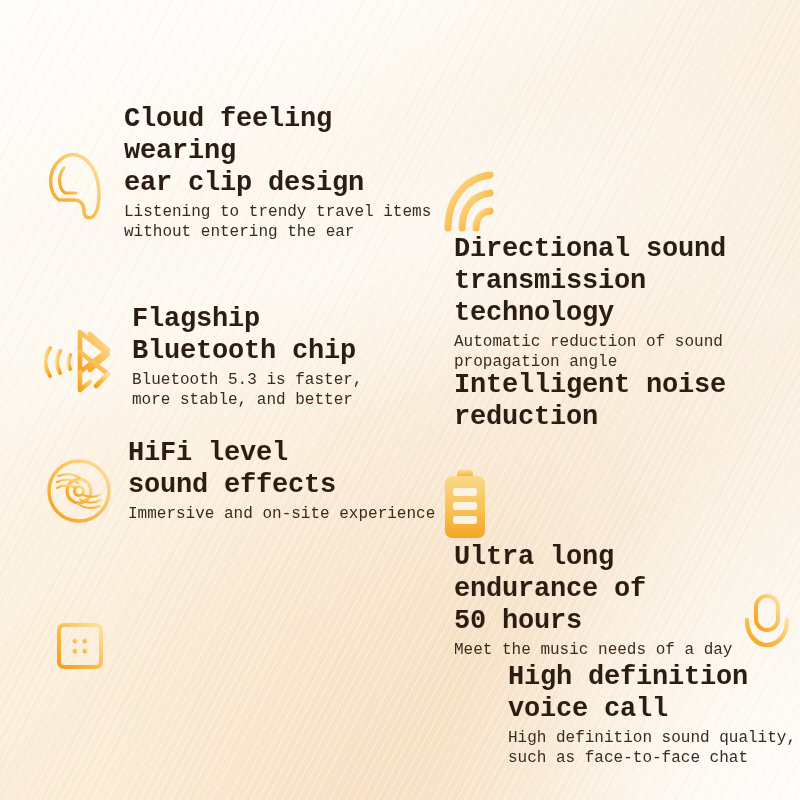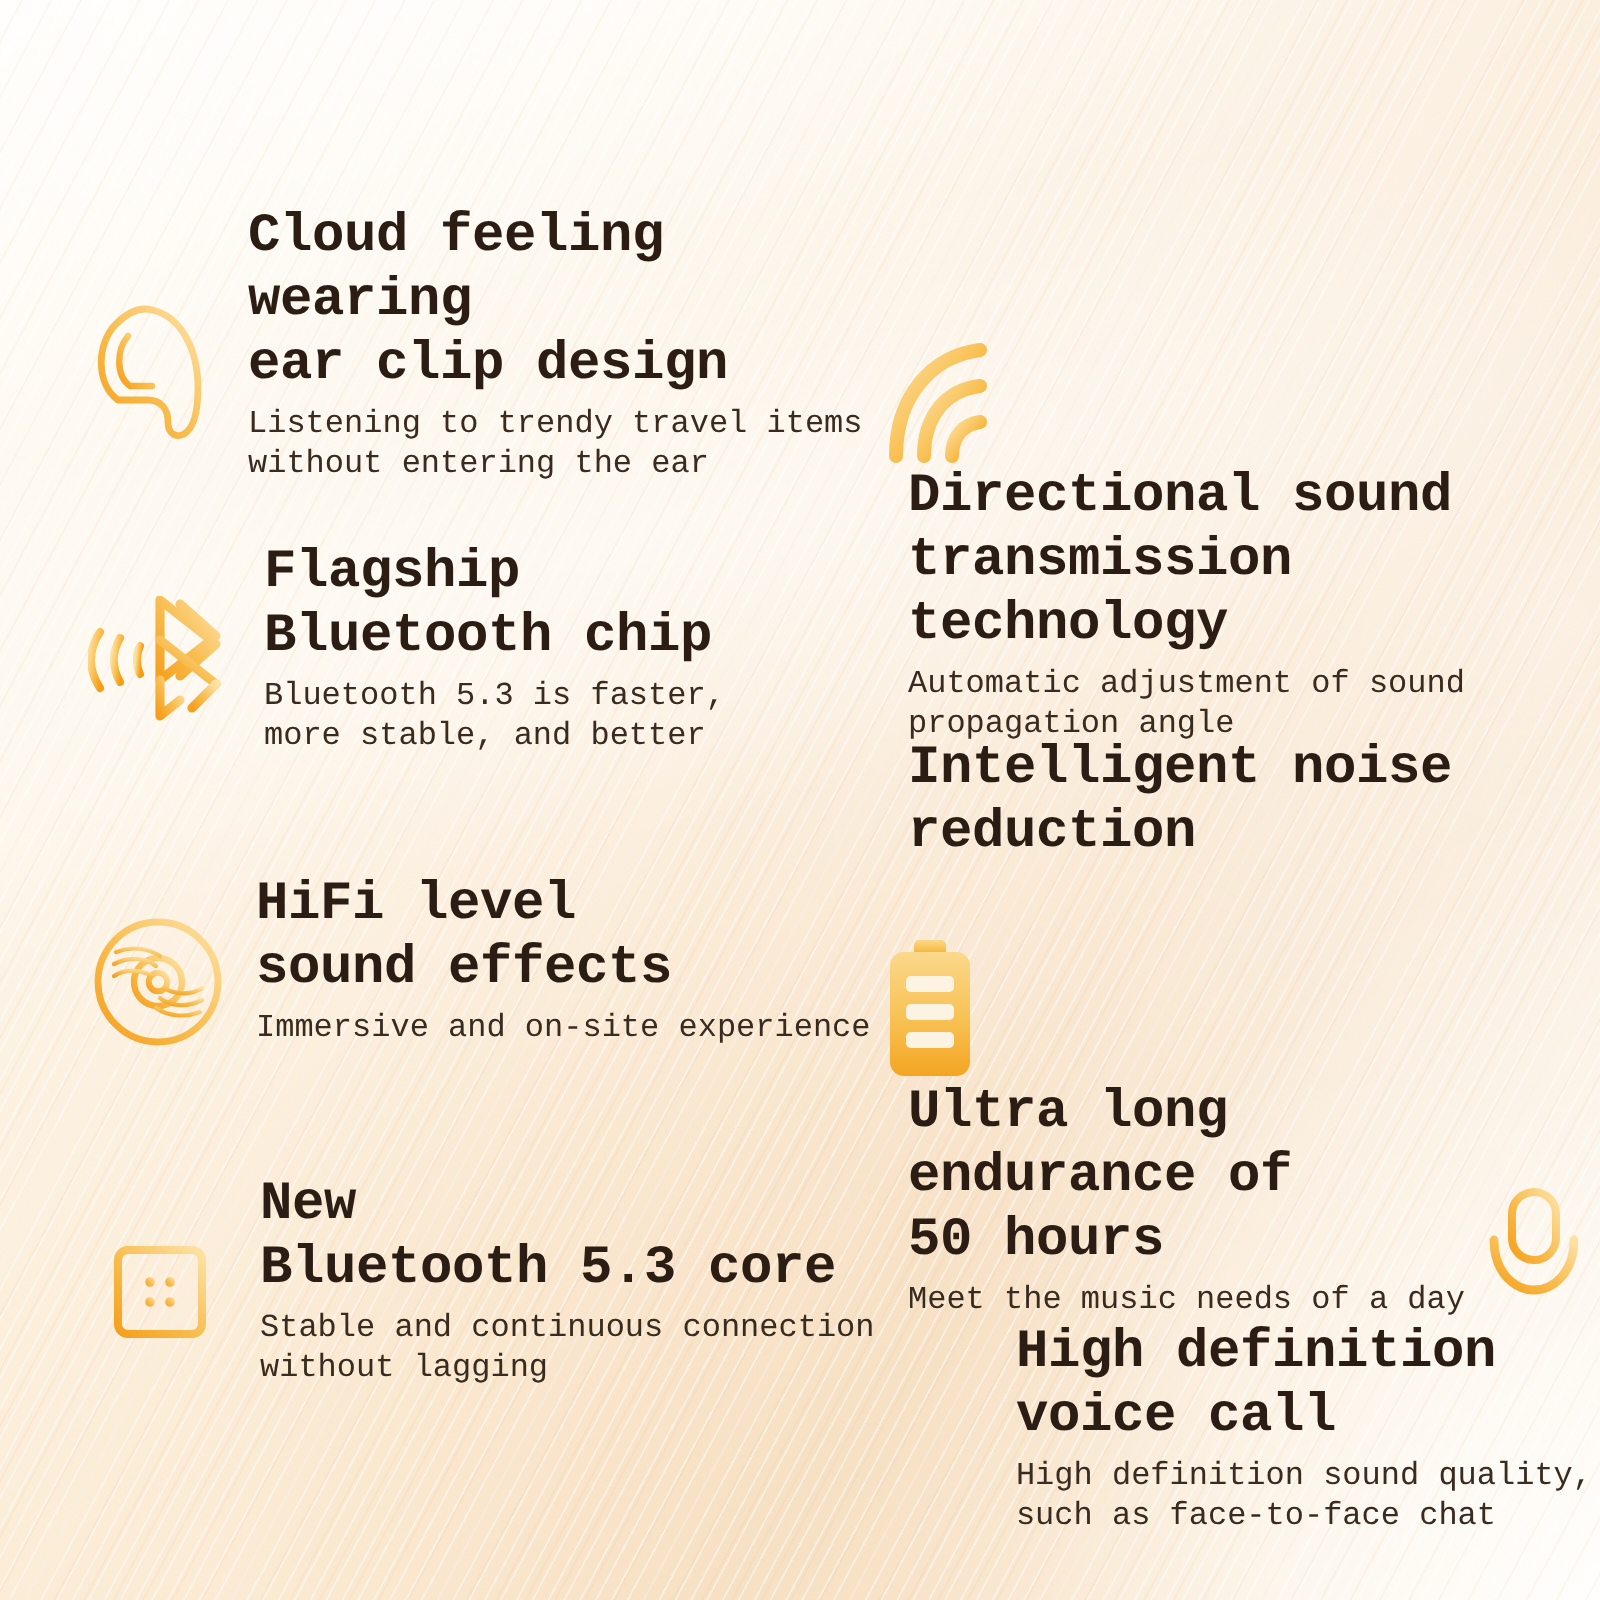--- a/index.html
+++ b/index.html
@@ -58,21 +58,21 @@
     font-weight:bold;color:#2b1d14;letter-spacing:-0.2px;
     font-size:27px;line-height:1.18;margin:0 0 2px 0;white-space:pre-line;
   }
   .sub{
     color:#3a2b20;font-size:16px;line-height:1.28;margin:0;white-space:pre-line;
   }
 
   
   .c-l{left:44px;width:404px;}
   .c-r{left:440px;width:356px;flex-direction:column;}
-  .r1{top:104px;} .r2{top:272px;} .r3{top:438px;} .r4{top:588px;}
+  .r1{top:104px;} .r2{top:304px;} .r3{top:438px;} .r4{top:588px;}
   .r1r{top:100px;} .r2r{top:284px;} .r3r{top:430px;} .r4r{top:564px;align-items:flex-end;}
   .ico-pad-a{margin-top:44px;}
   .ico-pad-b{margin-top:22px;}
   .ico-pad-c{margin-top:18px;}
   .ico-pad-d{margin-top:26px;}
   .ico-pad-e{margin-top:62px;}
   .ico-pad-f{margin-top:30px;}
   .ico-pad-g{margin-top:38px;}
   .ico-pad-h{margin-top:26px;}
 </style>
@@ -131,21 +131,21 @@
         <svg width="56" height="72" viewBox="0 0 56 72">
           <path d="M8 66 C8 36 26 16 50 13" fill="none" stroke="url(#gold2)" stroke-width="7" stroke-linecap="round"></path>
           <path d="M22 66 C22 46 33 33 50 31" fill="none" stroke="url(#gold2)" stroke-width="7" stroke-linecap="round"></path>
           <path d="M36 66 C36 56 42 50 50 49" fill="none" stroke="url(#gold2)" stroke-width="7" stroke-linecap="round"></path>
         </svg>
       </div>
       <div class="txt">
         <p class="title">Directional sound
 transmission
 technology</p>
-        <p class="sub">Automatic adjustment of sound
+        <p class="sub">Automatic reduction of sound
 propagation angle</p>
       </div>
     </div>
 
     <div class="cell c-l r2">
       <div class="ico ico-pad-d">
         <svg width="74" height="64" viewBox="0 0 74 64">
           <path d="M6 18 C0 27 0 37 6 46" fill="none" stroke="url(#gold2)" stroke-width="4" stroke-linecap="round"></path>
           <path d="M16 21 C12 28 12 36 16 43" fill="none" stroke="url(#gold2)" stroke-width="4" stroke-linecap="round"></path>
           <path d="M26 25 C24 29 24 35 26 39" fill="none" stroke="url(#gold2)" stroke-width="4" stroke-linecap="round"></path>
@@ -248,26 +248,20 @@
             <line x1="58" y1="46" x2="66" y2="46"></line>
           </g>
           <g fill="url(#gold)">
             <circle cx="31" cy="31" r="2.4"></circle>
             <circle cx="41" cy="31" r="2.4"></circle>
             <circle cx="31" cy="41" r="2.4"></circle>
             <circle cx="41" cy="41" r="2.4"></circle>
           </g>
         </svg>
       </div>
-      <div class="txt">
-        <p class="title">New
-Bluetooth 5.3 core</p>
-        <p class="sub">Stable and continuous connection
-without lagging</p>
-      </div>
     </div>
 
     <div class="cell c-r r4r">
       <div class="ico ico-pad-h">
         <svg width="58" height="72" viewBox="0 0 58 72">
           <rect x="18" y="6" width="22" height="34" rx="11" fill="none" stroke="url(#gold)" stroke-width="4"></rect>
           <path d="M9 30 C9 47 20 55 29 55 C38 55 49 47 49 30" fill="none" stroke="url(#gold)" stroke-width="4.4" stroke-linecap="round"></path>
           <line x1="29" y1="53" x2="29" y2="63" stroke="url(#gold)" stroke-width="4.4" stroke-linecap="round"></line>
           <line x1="16" y1="65" x2="42" y2="65" stroke="url(#gold)" stroke-width="4.6" stroke-linecap="round"></line>
         </svg>

